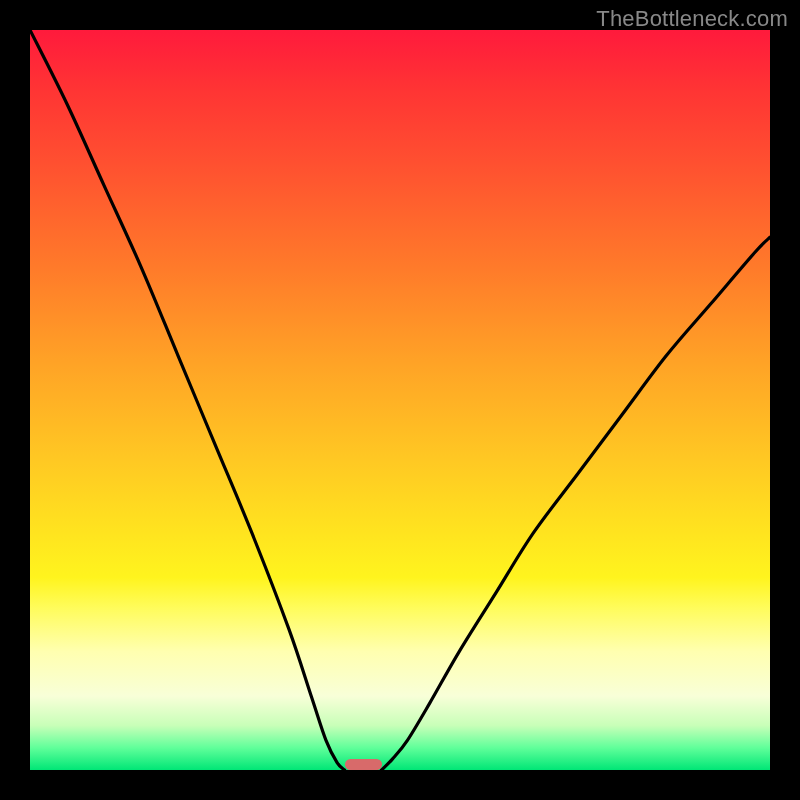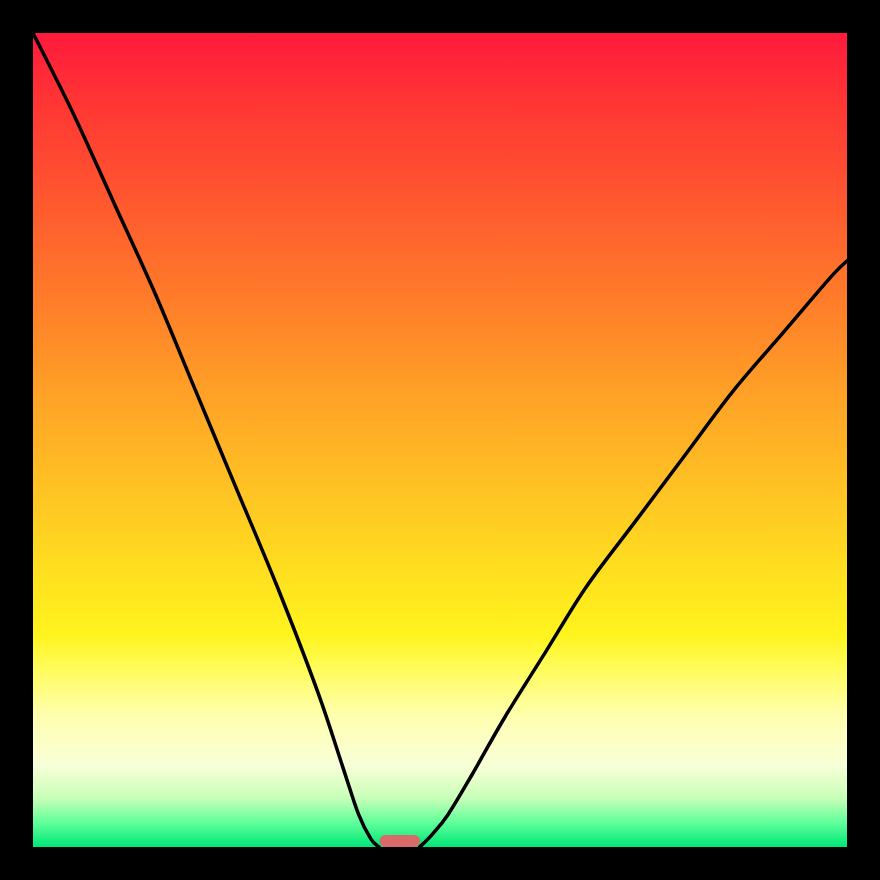--- a/index.html
+++ b/index.html
@@ -68,13 +68,14 @@
 <body>
 
 <div class="frame">
   <div class="plot">
     <svg class="curves" viewBox="0 0 740 740" preserveAspectRatio="none">
       <path id="left-path" fill="none" stroke="#000" stroke-width="3.2" stroke-linecap="round" d="M 0 0 C 6.166666666666667 12.333333333333334, 24.666666666666664 48.10000000000001, 37 74 C 49.333333333333336 99.89999999999999, 61.666666666666664 128.26666666666665, 74 155.39999999999998 C 86.33333333333333 182.5333333333333, 98.66666666666667 208.43333333333328, 111 236.79999999999995 C 123.33333333333333 265.16666666666663, 135.66666666666666 295.99999999999994, 148 325.59999999999997 C 160.33333333333334 355.2, 172.66666666666666 384.79999999999995, 185 414.4 C 197.33333333333334 444, 209.66666666666666 472.3666666666667, 222 503.2 C 234.33333333333334 534.0333333333333, 249.13333333333333 572.2666666666667, 259 599.4 C 268.8666666666667 626.5333333333333, 275.0333333333333 647.5, 281.2 666 C 287.3666666666667 684.5, 291.68333333333334 699.3, 296 710.4 C 300.31666666666666 721.5, 304.01666666666665 727.6666666666667, 307.09999999999997 732.6 C 310.1833333333333 737.5333333333333, 313.26666666666665 738.7666666666667, 314.5 740"></path>
       <path id="right-path" fill="none" stroke="#000" stroke-width="3.2" stroke-linecap="round" d="M 351.5 740 C 353.35 738.15, 358.2833333333333 733.8333333333333, 362.59999999999997 728.9 C 366.91666666666663 723.9666666666667, 371.23333333333335 719.65, 377.40000000000003 710.4 C 383.5666666666667 701.15, 390.9666666666667 688.1999999999999, 399.6 673.4 C 408.23333333333335 658.6, 418.1 640.1, 429.2 621.6 C 440.29999999999995 603.1, 453.8666666666667 582.1333333333333, 466.2 562.4 C 478.5333333333333 542.6666666666666, 489.6333333333334 522.9333333333333, 503.20000000000005 503.2 C 516.7666666666668 483.46666666666664, 532.8000000000001 463.73333333333335, 547.6 444 C 562.4 424.26666666666665, 577.2 404.53333333333336, 592 384.8 C 606.8 365.06666666666666, 621.5999999999999 344.09999999999997, 636.4 325.59999999999997 C 651.2 307.09999999999997, 666.0000000000001 291.06666666666666, 680.8000000000001 273.8 C 695.6 256.53333333333336, 715.3333333333333 233.1, 725.1999999999999 222 C 735.0666666666666 210.9, 737.5333333333333 209.6666666666667, 740 207.20000000000005"></path>
     </svg>
     <div id="marker" class="marker" style="width: 37px; height: 11.1px; left: 314.5px; top: 728.9px;"></div>
   </div>
+  <div class="watermark">TheBottleneck.com</div>
 </div>
 
 </body></html>

